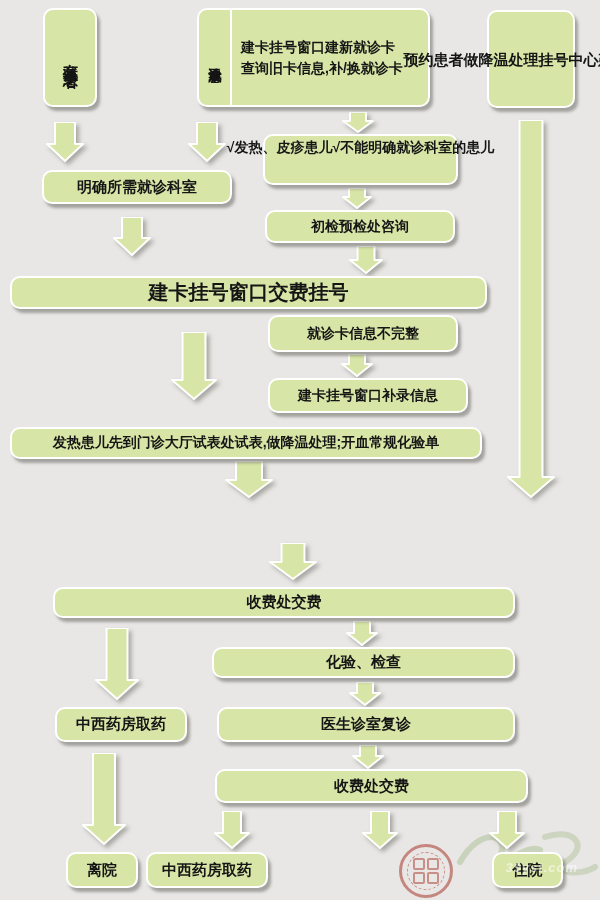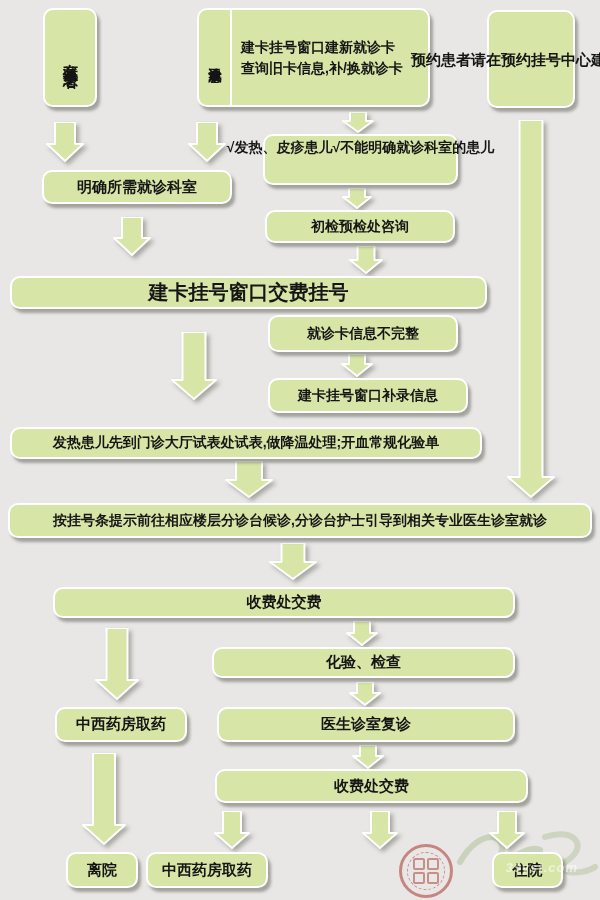--- a/index.html
+++ b/index.html
@@ -69,21 +69,21 @@
   <div class="box split" style="left:197px;top:8px;width:233px;height:99px;">
     <div class="vlabel">无就诊卡患者</div>
     <div class="content">
       <span>建卡挂号窗口建新就诊卡</span>
       <span>查询旧卡信息,补/换就诊卡</span>
     </div>
   </div>
 
   <div class="box col lines" style="left:487px;top:10px;width:88px;height:98px;">
     <span>预约患者</span>
-    <span>请在预约</span>
+    <span>做降温处理</span>
     <span>挂号中心</span>
     <span>建卡挂号</span>
   </div>
 
   <div class="box" style="left:42px;top:170px;width:190px;height:34px;font-size:15px;">明确所需就诊科室</div>
 
   <div class="box col fever-lines" style="left:263px;top:134px;width:195px;height:51px;align-items:flex-start;">
     <span>√发热、皮疹患儿</span>
     <span>√不能明确就诊科室的患儿</span>
   </div>
@@ -91,21 +91,20 @@
   <div class="box" style="left:265px;top:210px;width:190px;height:33px;">初检预检处咨询</div>
 
   <div class="box" style="left:10px;top:276px;width:477px;height:33px;font-size:20px;">建卡挂号窗口交费挂号</div>
 
   <div class="box" style="left:268px;top:315px;width:190px;height:37px;">就诊卡信息不完整</div>
 
   <div class="box" style="left:268px;top:378px;width:200px;height:35px;">建卡挂号窗口补录信息</div>
 
   <div class="box" style="left:10px;top:427px;width:472px;height:32px;">发热患儿先到门诊大厅试表处试表,做降温处理;开血常规化验单</div>
 
-  <div class="box" style="left:8px;top:503px;width:584px;height:35px;">按挂号条提示前往相应楼层分诊台候诊,分诊台护士引导到相关专业医生诊室就诊</div>
 
   <div class="box" style="left:53px;top:587px;width:462px;height:31px;font-size:15px;">收费处交费</div>
 
   <div class="box" style="left:212px;top:647px;width:303px;height:31px;font-size:15px;">化验、检查</div>
 
   <div class="box" style="left:55px;top:707px;width:132px;height:35px;font-size:15px;">中西药房取药</div>
 
   <div class="box" style="left:217px;top:707px;width:298px;height:35px;font-size:15px;">医生诊室复诊</div>
 
   <div class="box" style="left:215px;top:769px;width:313px;height:34px;font-size:15px;">收费处交费</div>

